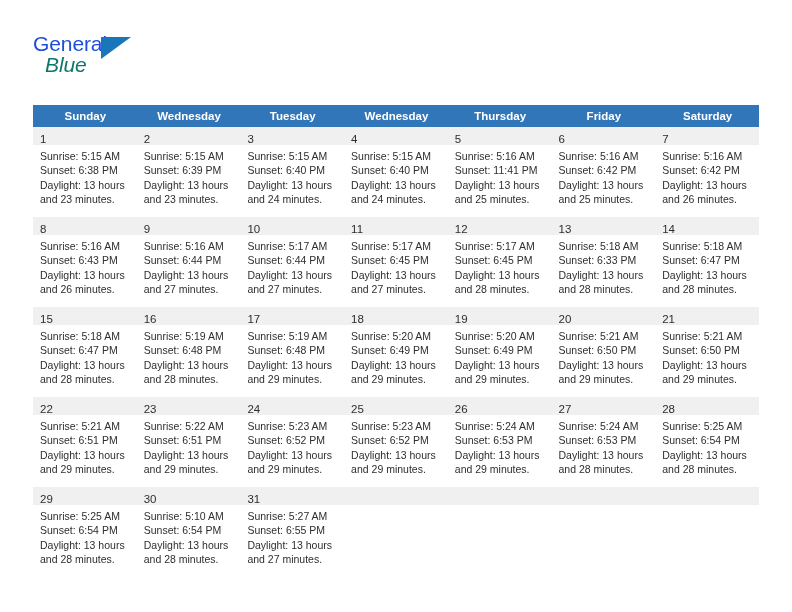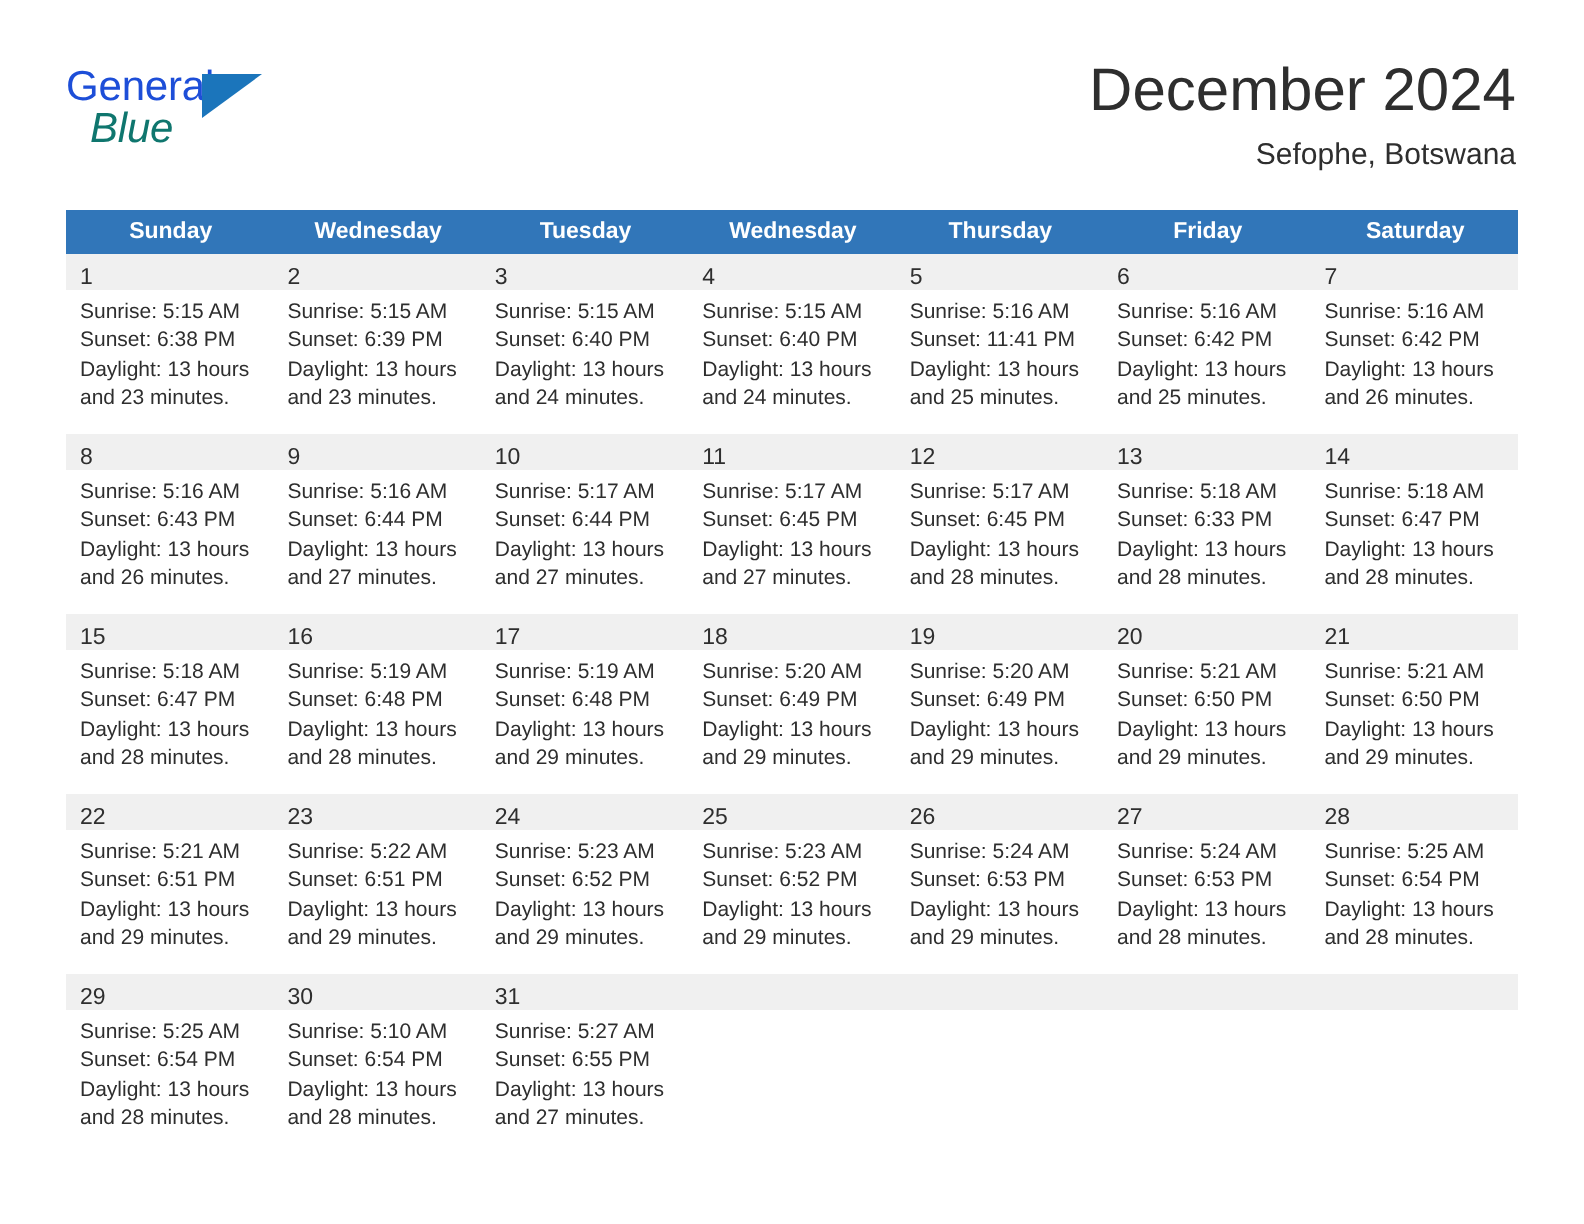--- a/index.html
+++ b/index.html
@@ -164,24 +164,20 @@
 <div class="page">
 
   <div class="header">
 
     <div class="brand">
       <span class="brand-general">General</span>
       <span class="brand-flag"></span>
       <span class="brand-blue">Blue</span>
     </div>
 
-    <div class="title-block">
-      <div class="month-title">December 2024</div>
-      <div class="location-subtitle">Sefophe, Botswana</div>
-    </div>
 
   </div>
 
   <table class="calendar">
     <colgroup>
       <col>
         <col>
         <col>
         <col>
         <col>

